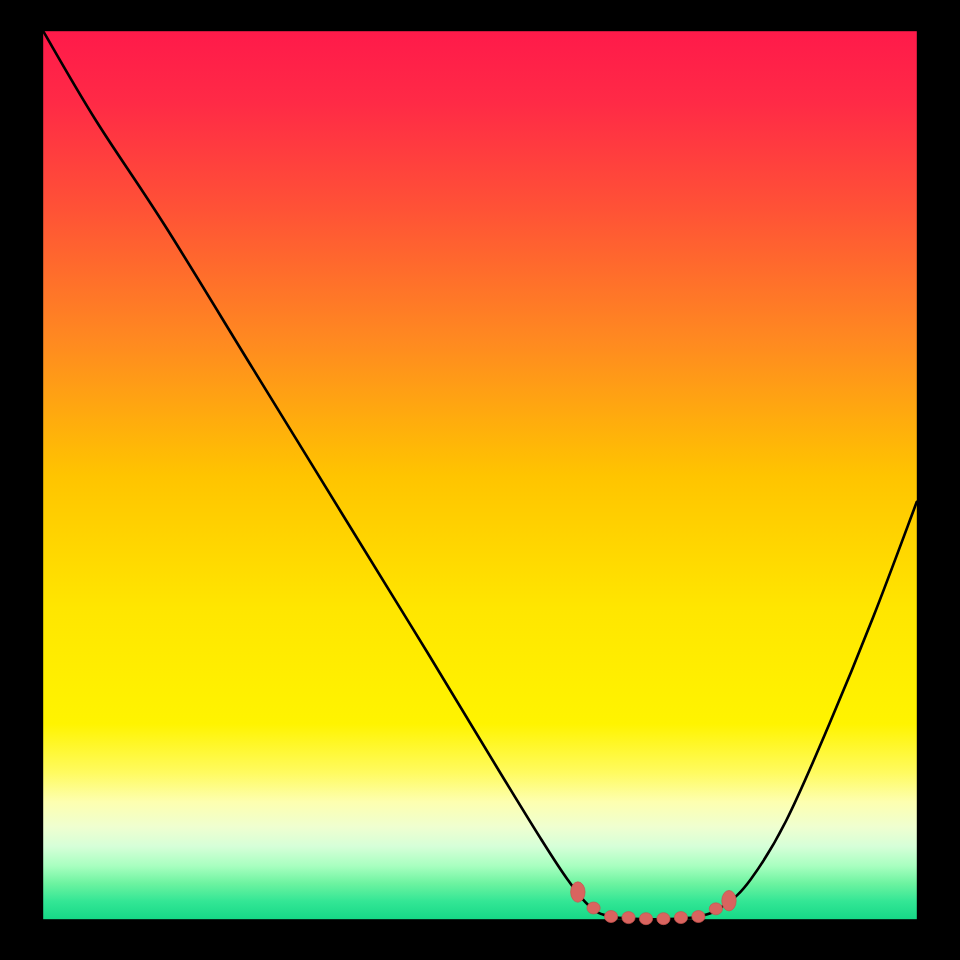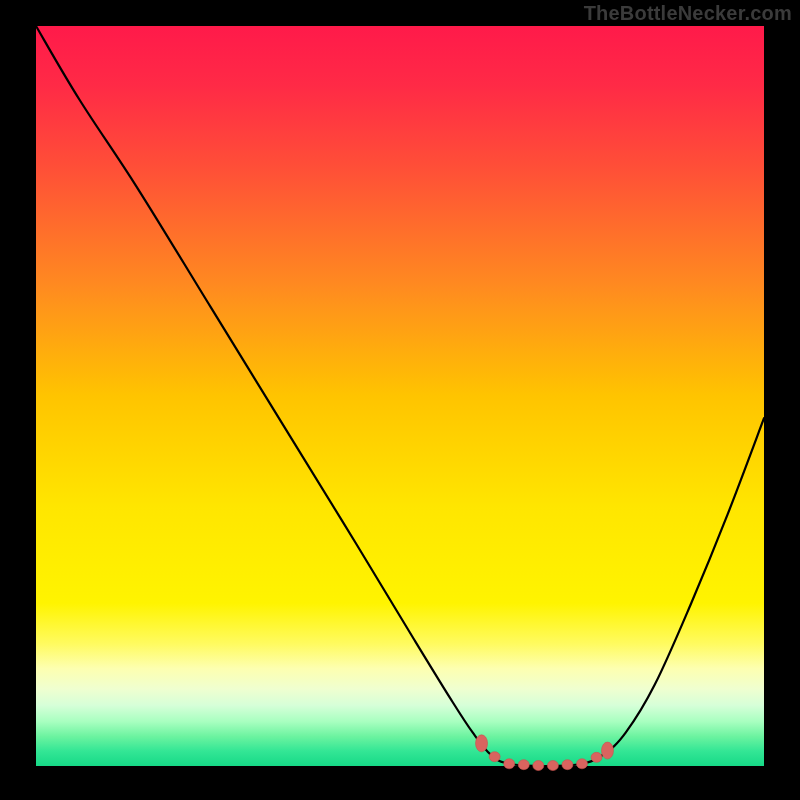--- a/index.html
+++ b/index.html
@@ -30,21 +30,20 @@
   svg {
     position: absolute;
     left: 0;
     top: 0;
   }
 </style>
 </head>
 <body>
 <div class="frame">
 
-  <div class="watermark">TheBottleNecker.com</div>
 
   <svg id="chart-svg" width="800" height="800" viewBox="0 0 800 800">
     <defs>
       <linearGradient id="heat" x1="0" y1="0" x2="0" y2="1">
           <stop offset="0.00%" stop-color="#ff1a4a"></stop>
           <stop offset="8.00%" stop-color="#ff2a46"></stop>
           <stop offset="20.00%" stop-color="#ff5236"></stop>
           <stop offset="35.00%" stop-color="#ff8a20"></stop>
           <stop offset="50.00%" stop-color="#ffc400"></stop>
           <stop offset="65.00%" stop-color="#ffe600"></stop>

